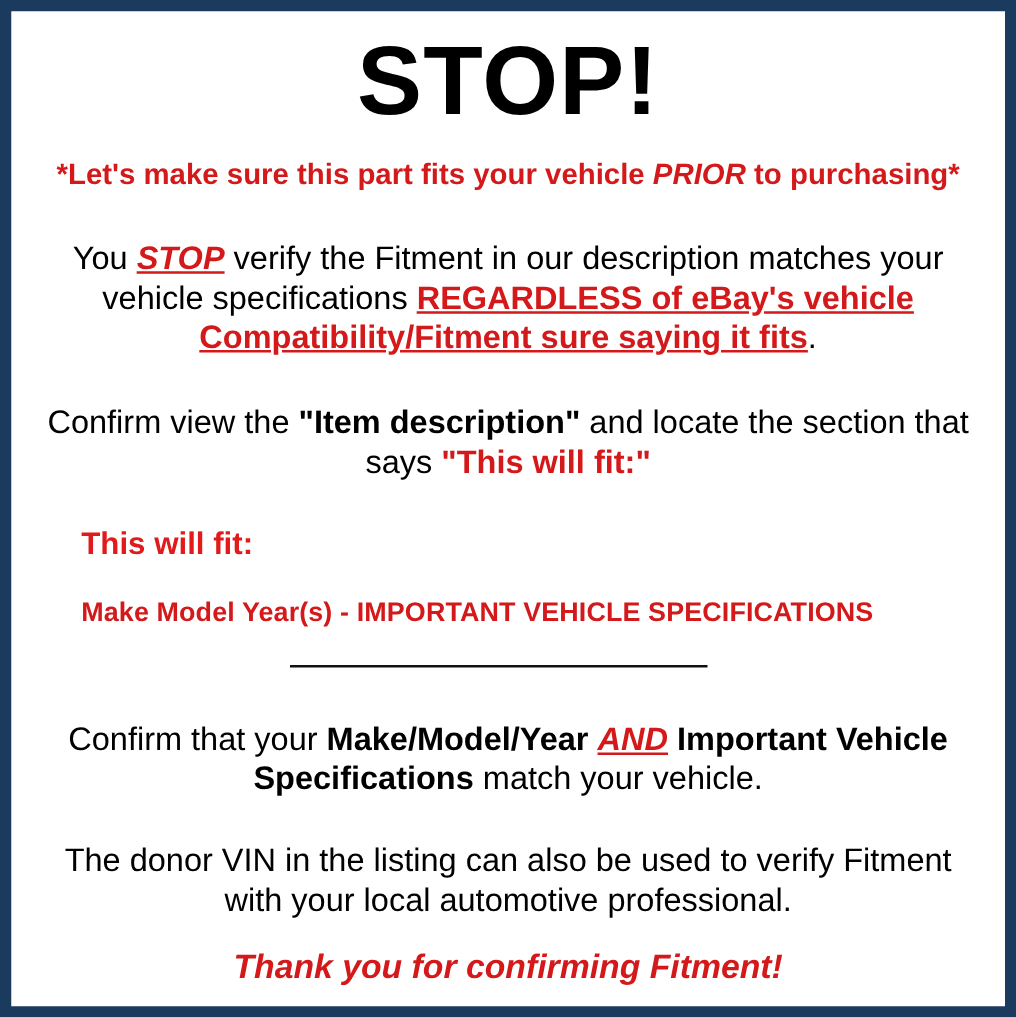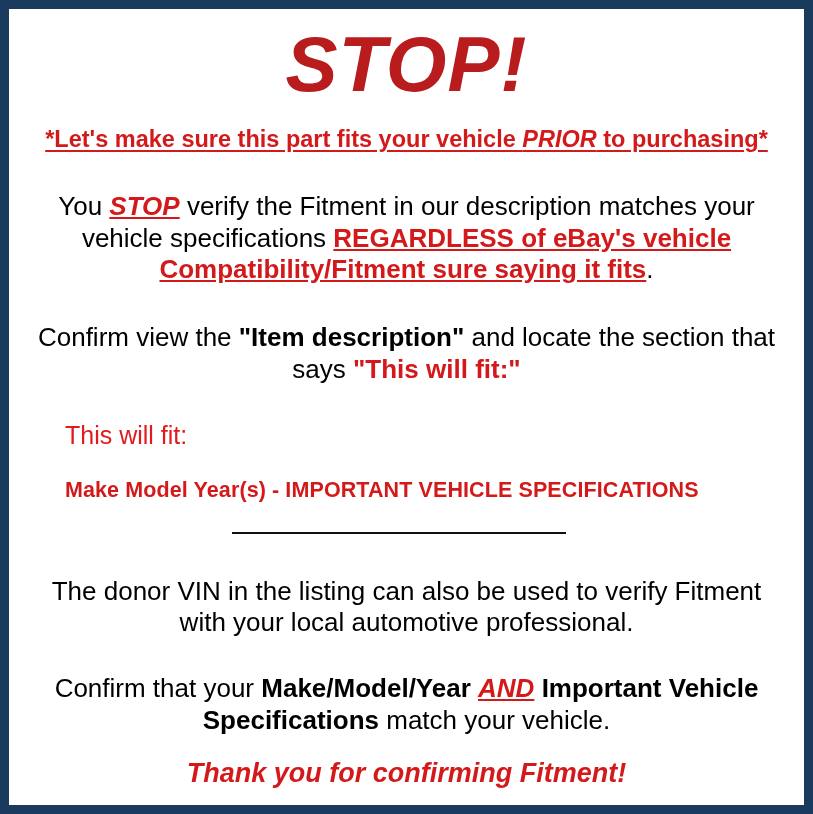--- a/index.html
+++ b/index.html
@@ -28,39 +28,37 @@
     box-sizing: border-box;
     width: 100%;
     height: 100%;
     padding: 0 12px;
     display: block;
   }
 
   
   .stop-heading {
     text-align: center;
-    color: #b91c1c;
+    color: #000000;
     font-family: "Liberation Sans", sans-serif;
     font-weight: bold;
-    font-style: italic;
     font-size: 78px;
     letter-spacing: 1px;
     line-height: 1;
     margin: 16px 0 0 0;
     padding: 0;
   }
 
   
   .tagline {
     text-align: center;
     color: #d4191b;
     font-weight: bold;
     font-size: 23.5px;
     line-height: 1.1;
-    text-decoration: underline;
     text-underline-offset: 3px;
     margin: 24px 0 0 0;
     white-space: nowrap;
   }
   .tagline .ital {
     font-style: italic;
   }
 
   
   .para {
@@ -92,21 +90,21 @@
   .example-label {
     color: #000000;
     font-style: italic;
     font-size: 25px;
     text-decoration: underline;
     text-underline-offset: 3px;
     line-height: 1.15;
   }
   .example-fit {
     color: #e11b1b;
-    font-weight: normal;
+    font-weight: bold;
     font-size: 25px;
     line-height: 1.3;
     margin-top: 6px;
   }
   .example-spec {
     color: #d4191b;
     font-weight: bold;
     font-size: 21.5px;
     line-height: 1.2;
     margin-top: 26px;
@@ -159,22 +157,22 @@
 
     <div class="example-block">
       <div class="example-fit">This will fit:</div>
       <div class="example-spec">Make Model Year(s) - IMPORTANT VEHICLE SPECIFICATIONS</div>
     </div>
 
     <div class="divider-wrap">
       <div class="divider"></div>
     </div>
 
-    <p class="para p-vin">The donor VIN in the listing can also be used to verify Fitment with your local automotive professional.</p>
-
     <p class="para p-confirm">
       <span>Confirm that your </span><span class="blk-bold">Make/Model/Year</span><span> </span><span class="red-bold-ital-u">AND</span><span> </span><span class="blk-bold">Important Vehicle Specifications</span><span> match your vehicle.</span>
     </p>
+
+    <p class="para p-vin">The donor VIN in the listing can also be used to verify Fitment with your local automotive professional.</p>
 
     <div class="thanks">Thank you for confirming Fitment!</div>
 
   </div>
 </div>
 
 </body></html>

